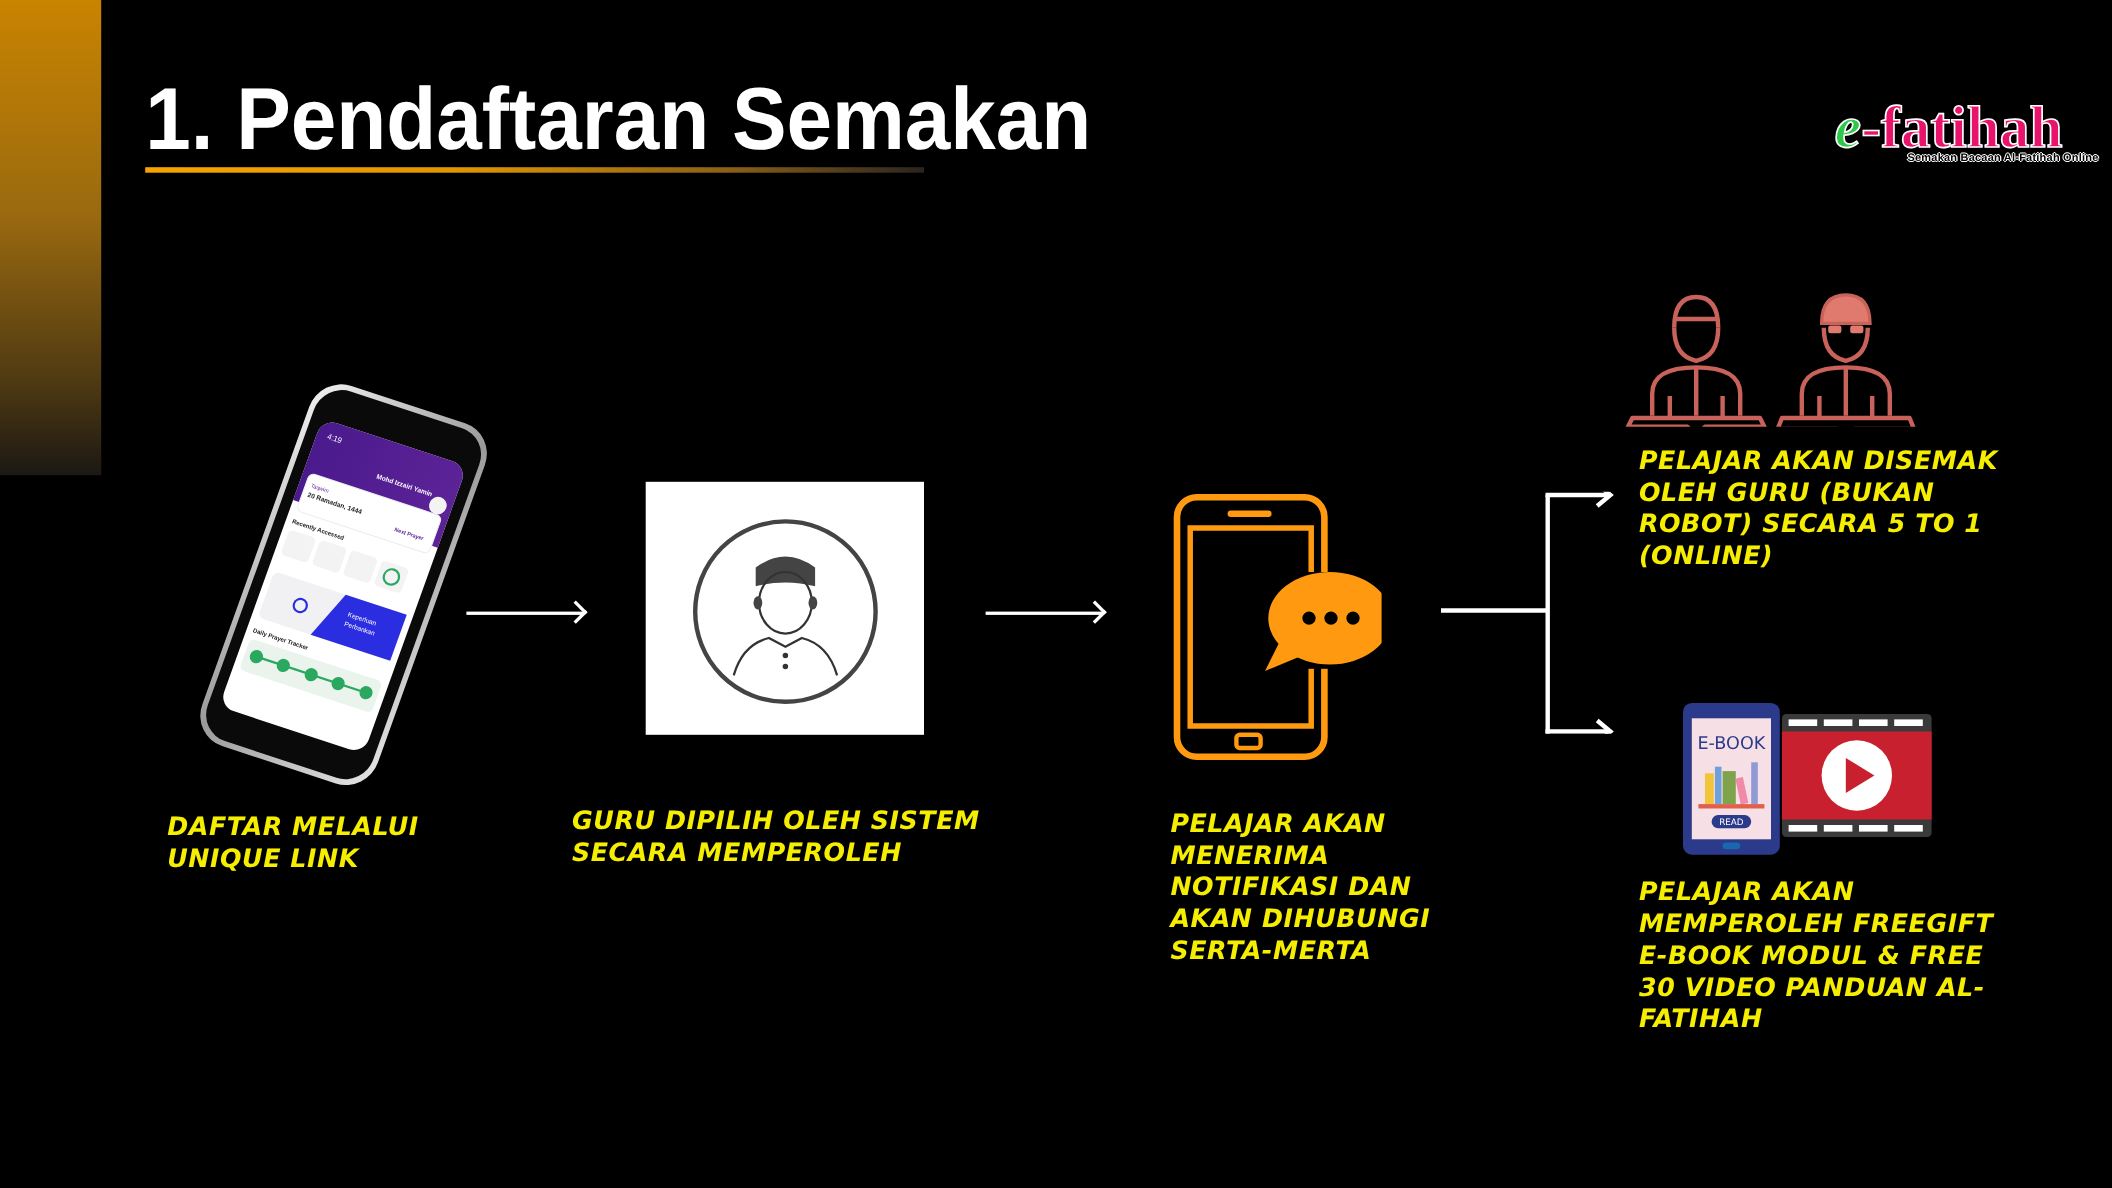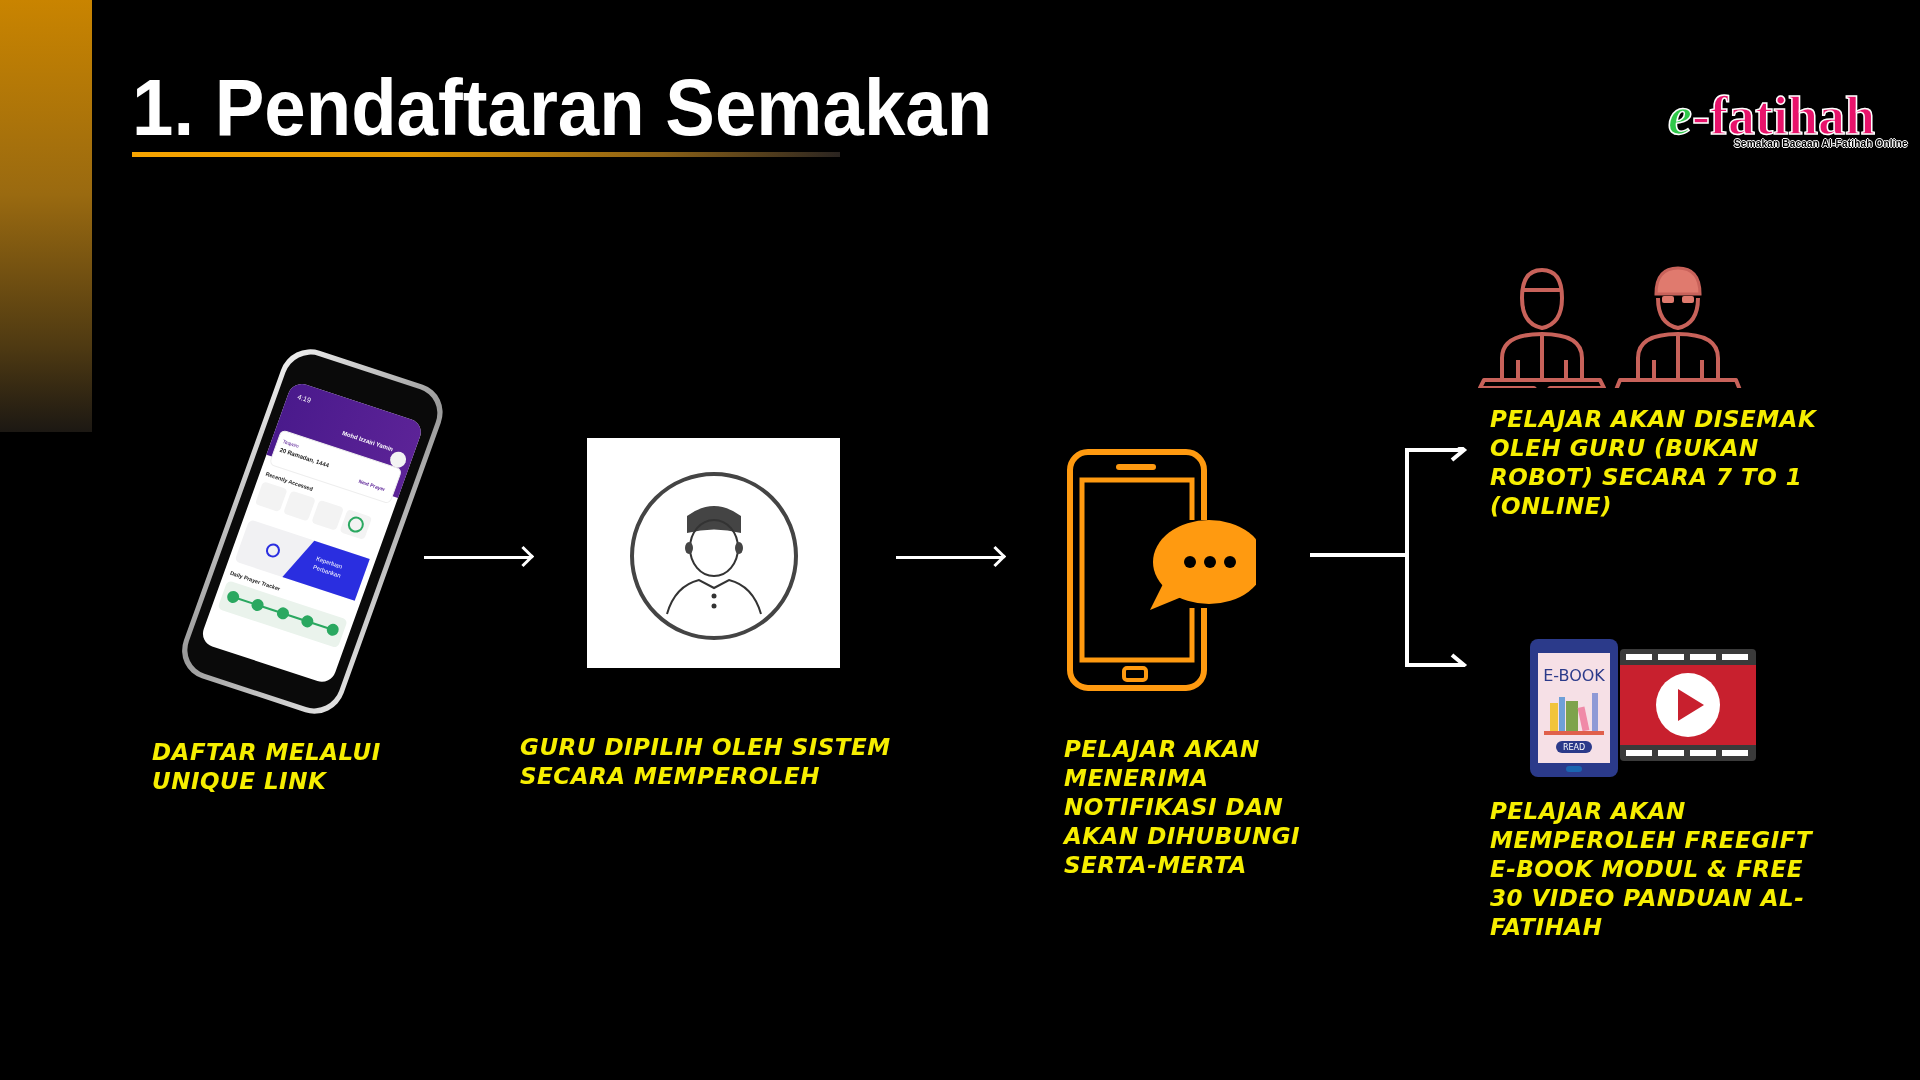--- a/index.html
+++ b/index.html
@@ -197,21 +197,21 @@
       <line x1="228" y1="102" x2="228" y2="122"></line>
       <path d="M142 132 L146 122 H262 L266 132 H212 L204 140 L196 132 Z"></path>
     </g>
     <path d="M182 36 Q182 10 204 10 Q226 10 226 36 Z" fill="#e07a6e" stroke="#c8625a" stroke-width="3"></path>
     <rect x="188" y="38" width="12" height="7" rx="2" fill="#e07a6e"></rect>
     <rect x="208" y="38" width="12" height="7" rx="2" fill="#e07a6e"></rect>
   </svg>
 </div>
 <div class="caption" style="left:1490px; top:405px;">PELAJAR AKAN DISEMAK
 OLEH GURU (BUKAN
-ROBOT) SECARA 7 TO 1
+ROBOT) SECARA 5 TO 1
 (ONLINE)</div>
 
 <div class="media-icon">
   <svg width="230" height="144" viewBox="0 0 230 144">
     <rect x="2" y="2" width="88" height="138" rx="8" fill="#2b3a8a"></rect>
     <rect x="10" y="16" width="72" height="110" fill="#f6e0e6"></rect>
     <text x="46" y="44" text-anchor="middle" font-size="16" fill="#2b3a8a" font-family="DejaVu Sans, sans-serif">E-BOOK</text>
     <rect x="22" y="66" width="8" height="28" fill="#f2c43a"></rect>
     <rect x="31" y="60" width="6" height="34" fill="#6fa0d8"></rect>
     <rect x="38" y="64" width="12" height="30" fill="#7ea34c"></rect>

